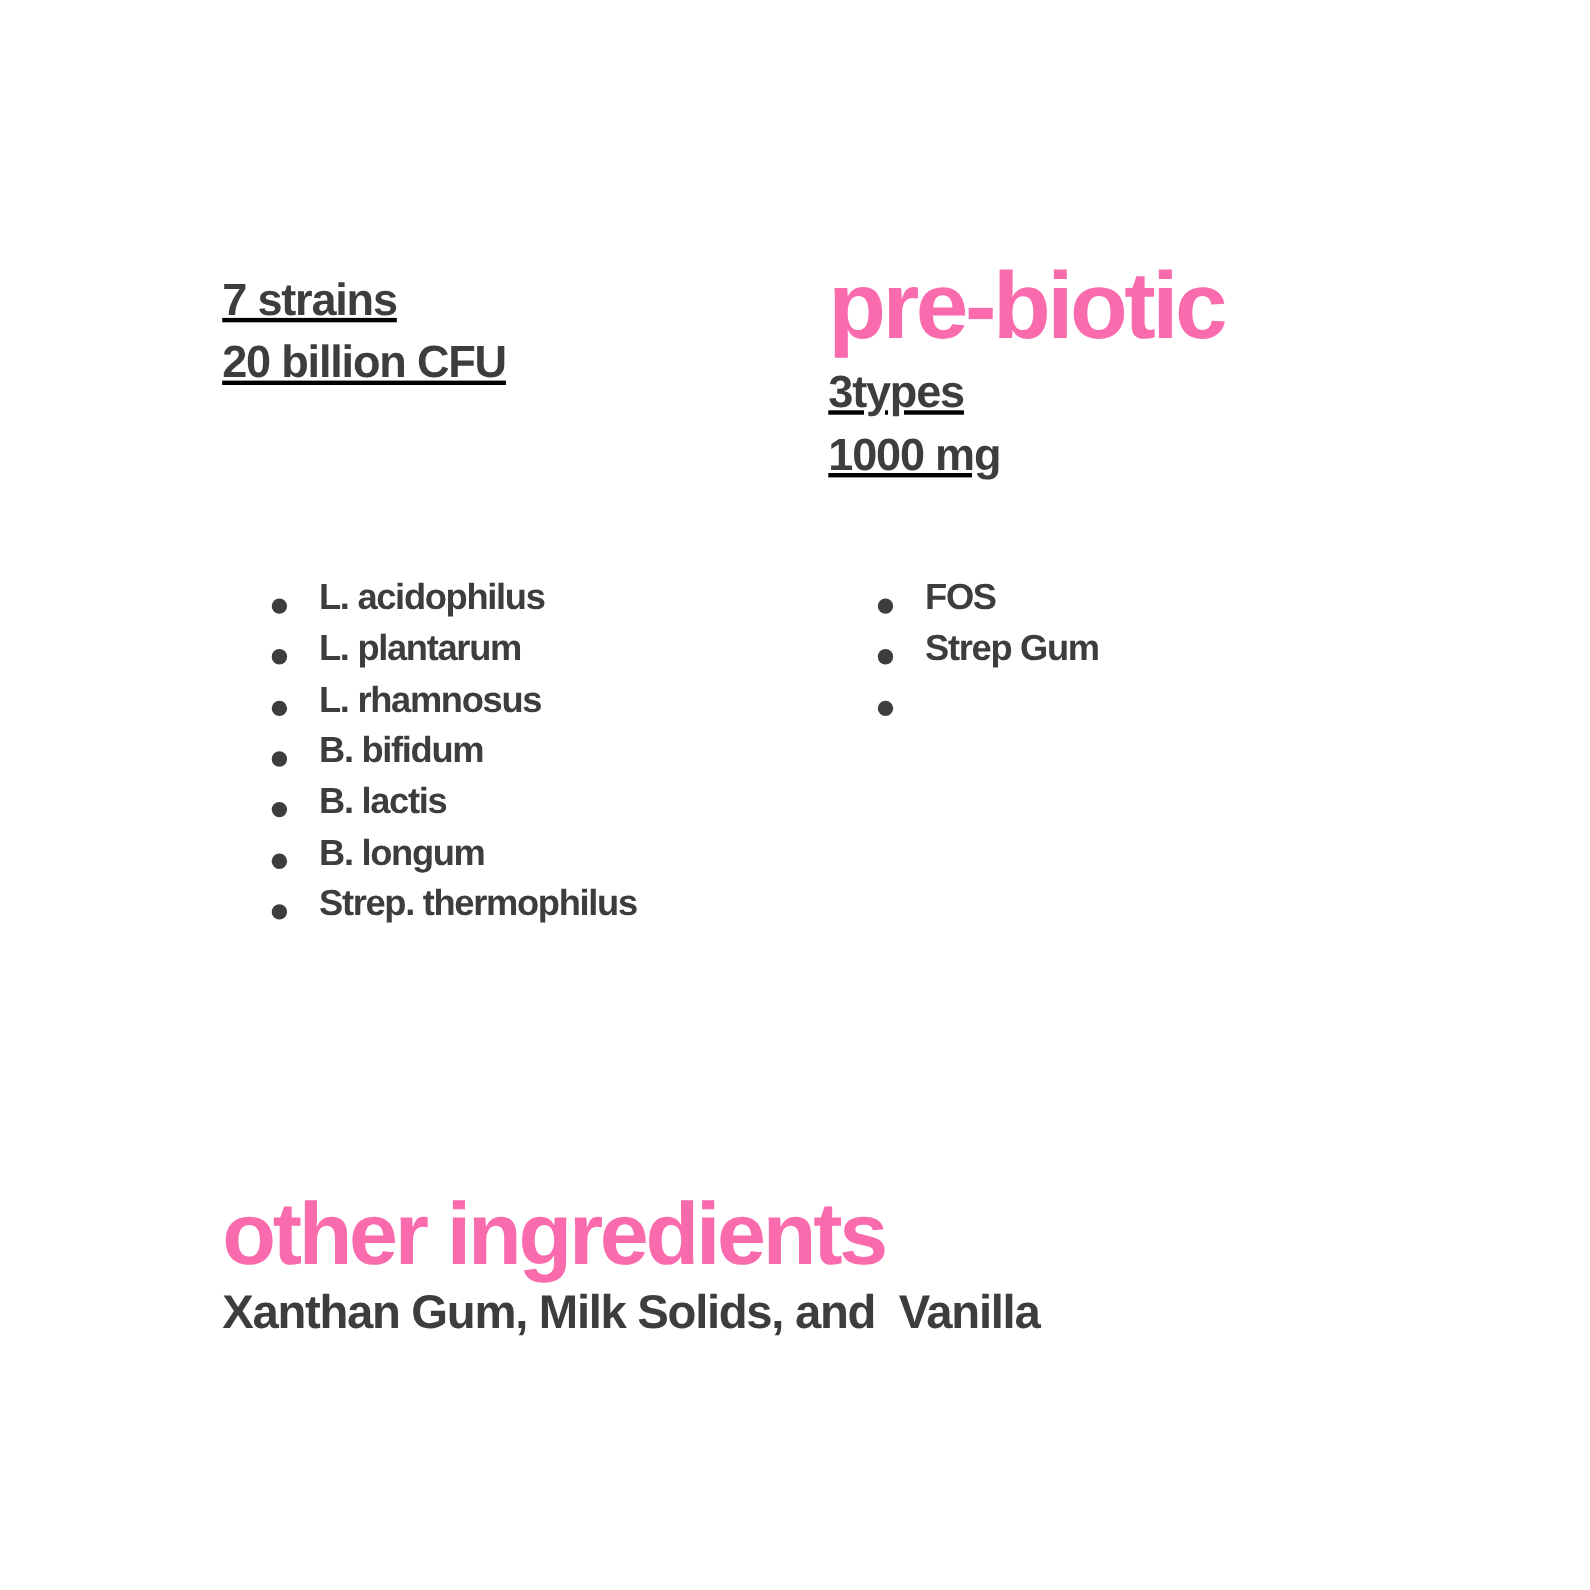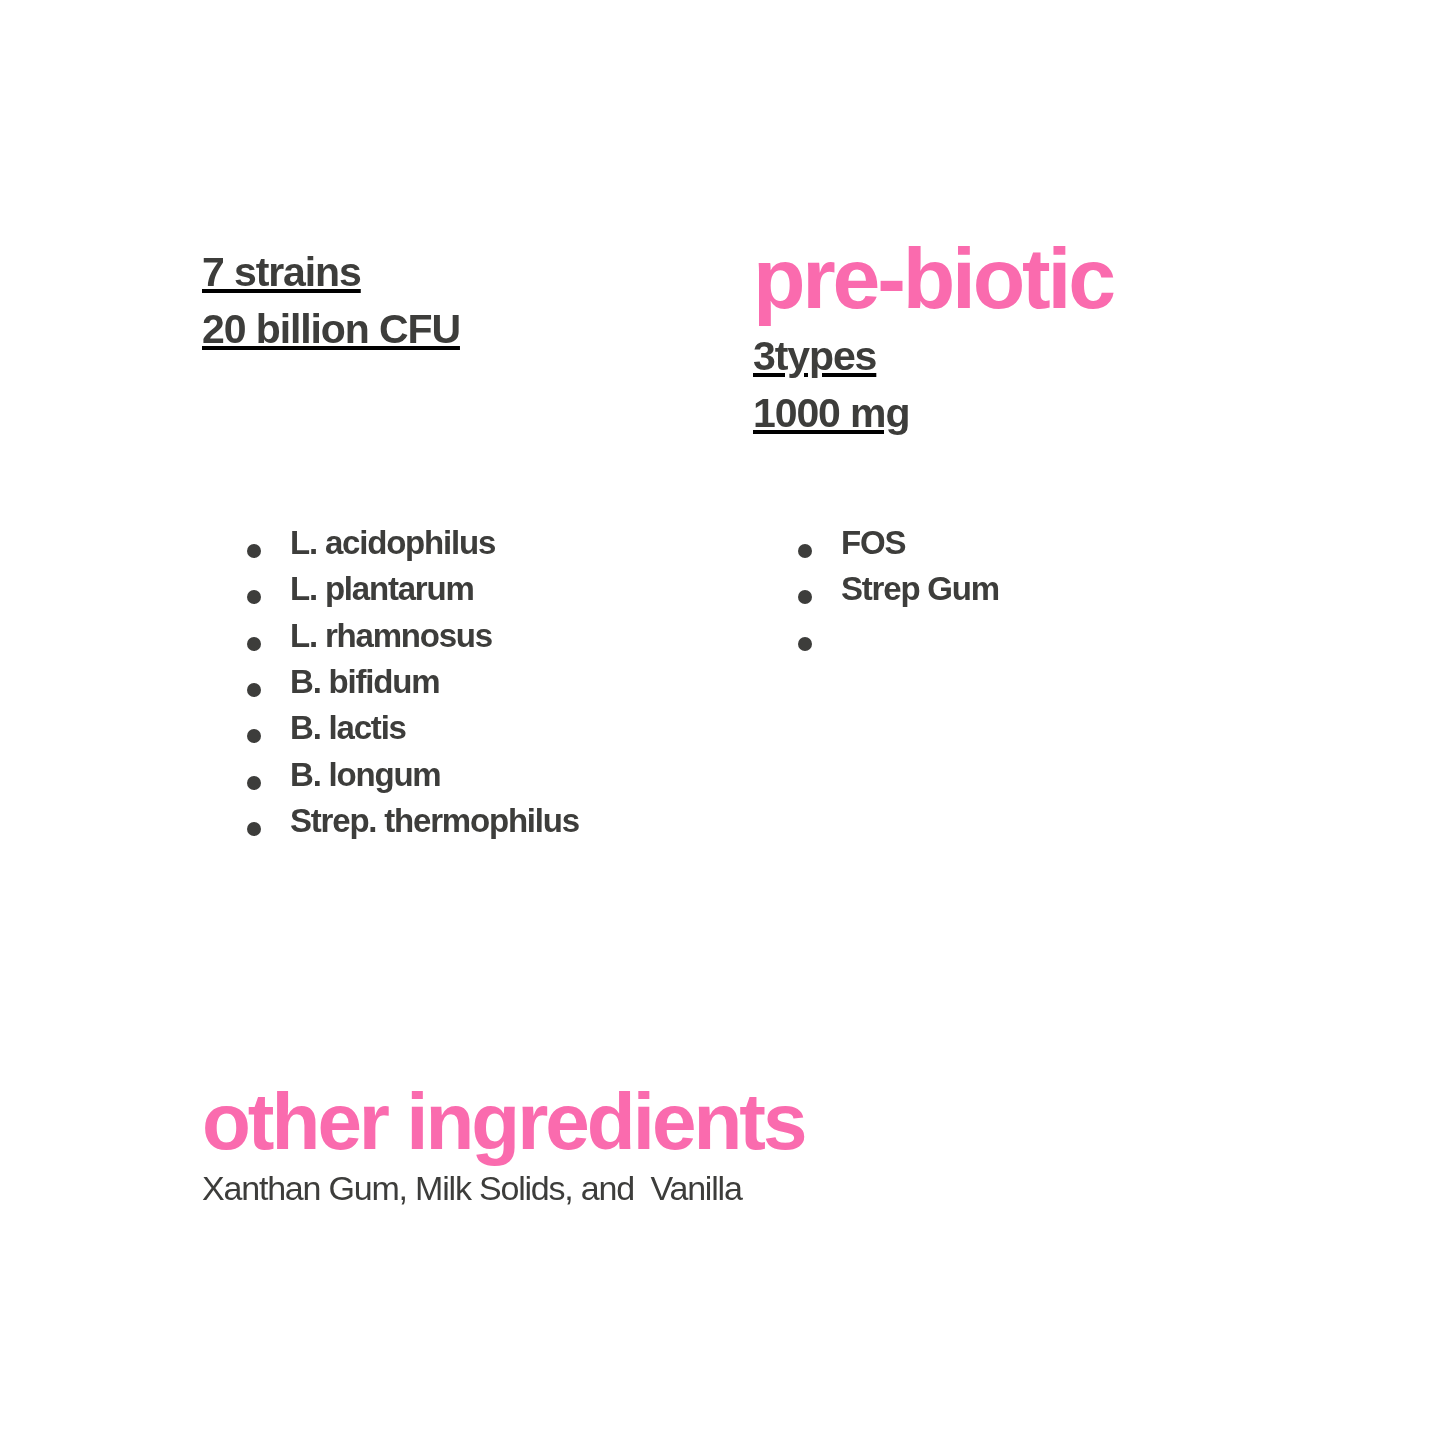--- a/index.html
+++ b/index.html
@@ -98,22 +98,22 @@
     left: 202px;
     top: 1051px;
     width: 1100px;
     margin-top: 32px;
   }
   .bottom .big-heading {
     font-size: 80px;
     letter-spacing: -3px;
   }
   .bottom-line {
-    font-size: 34px;
-    font-weight: 400;
+    font-size: 43px;
+    font-weight: 700;
     letter-spacing: -1.2px;
     line-height: 1.25;
     color: #3d3d3b;
     margin: 6px 0 0 0;
     white-space: pre;
   }
 </style>
 </head>
 <body>
 

